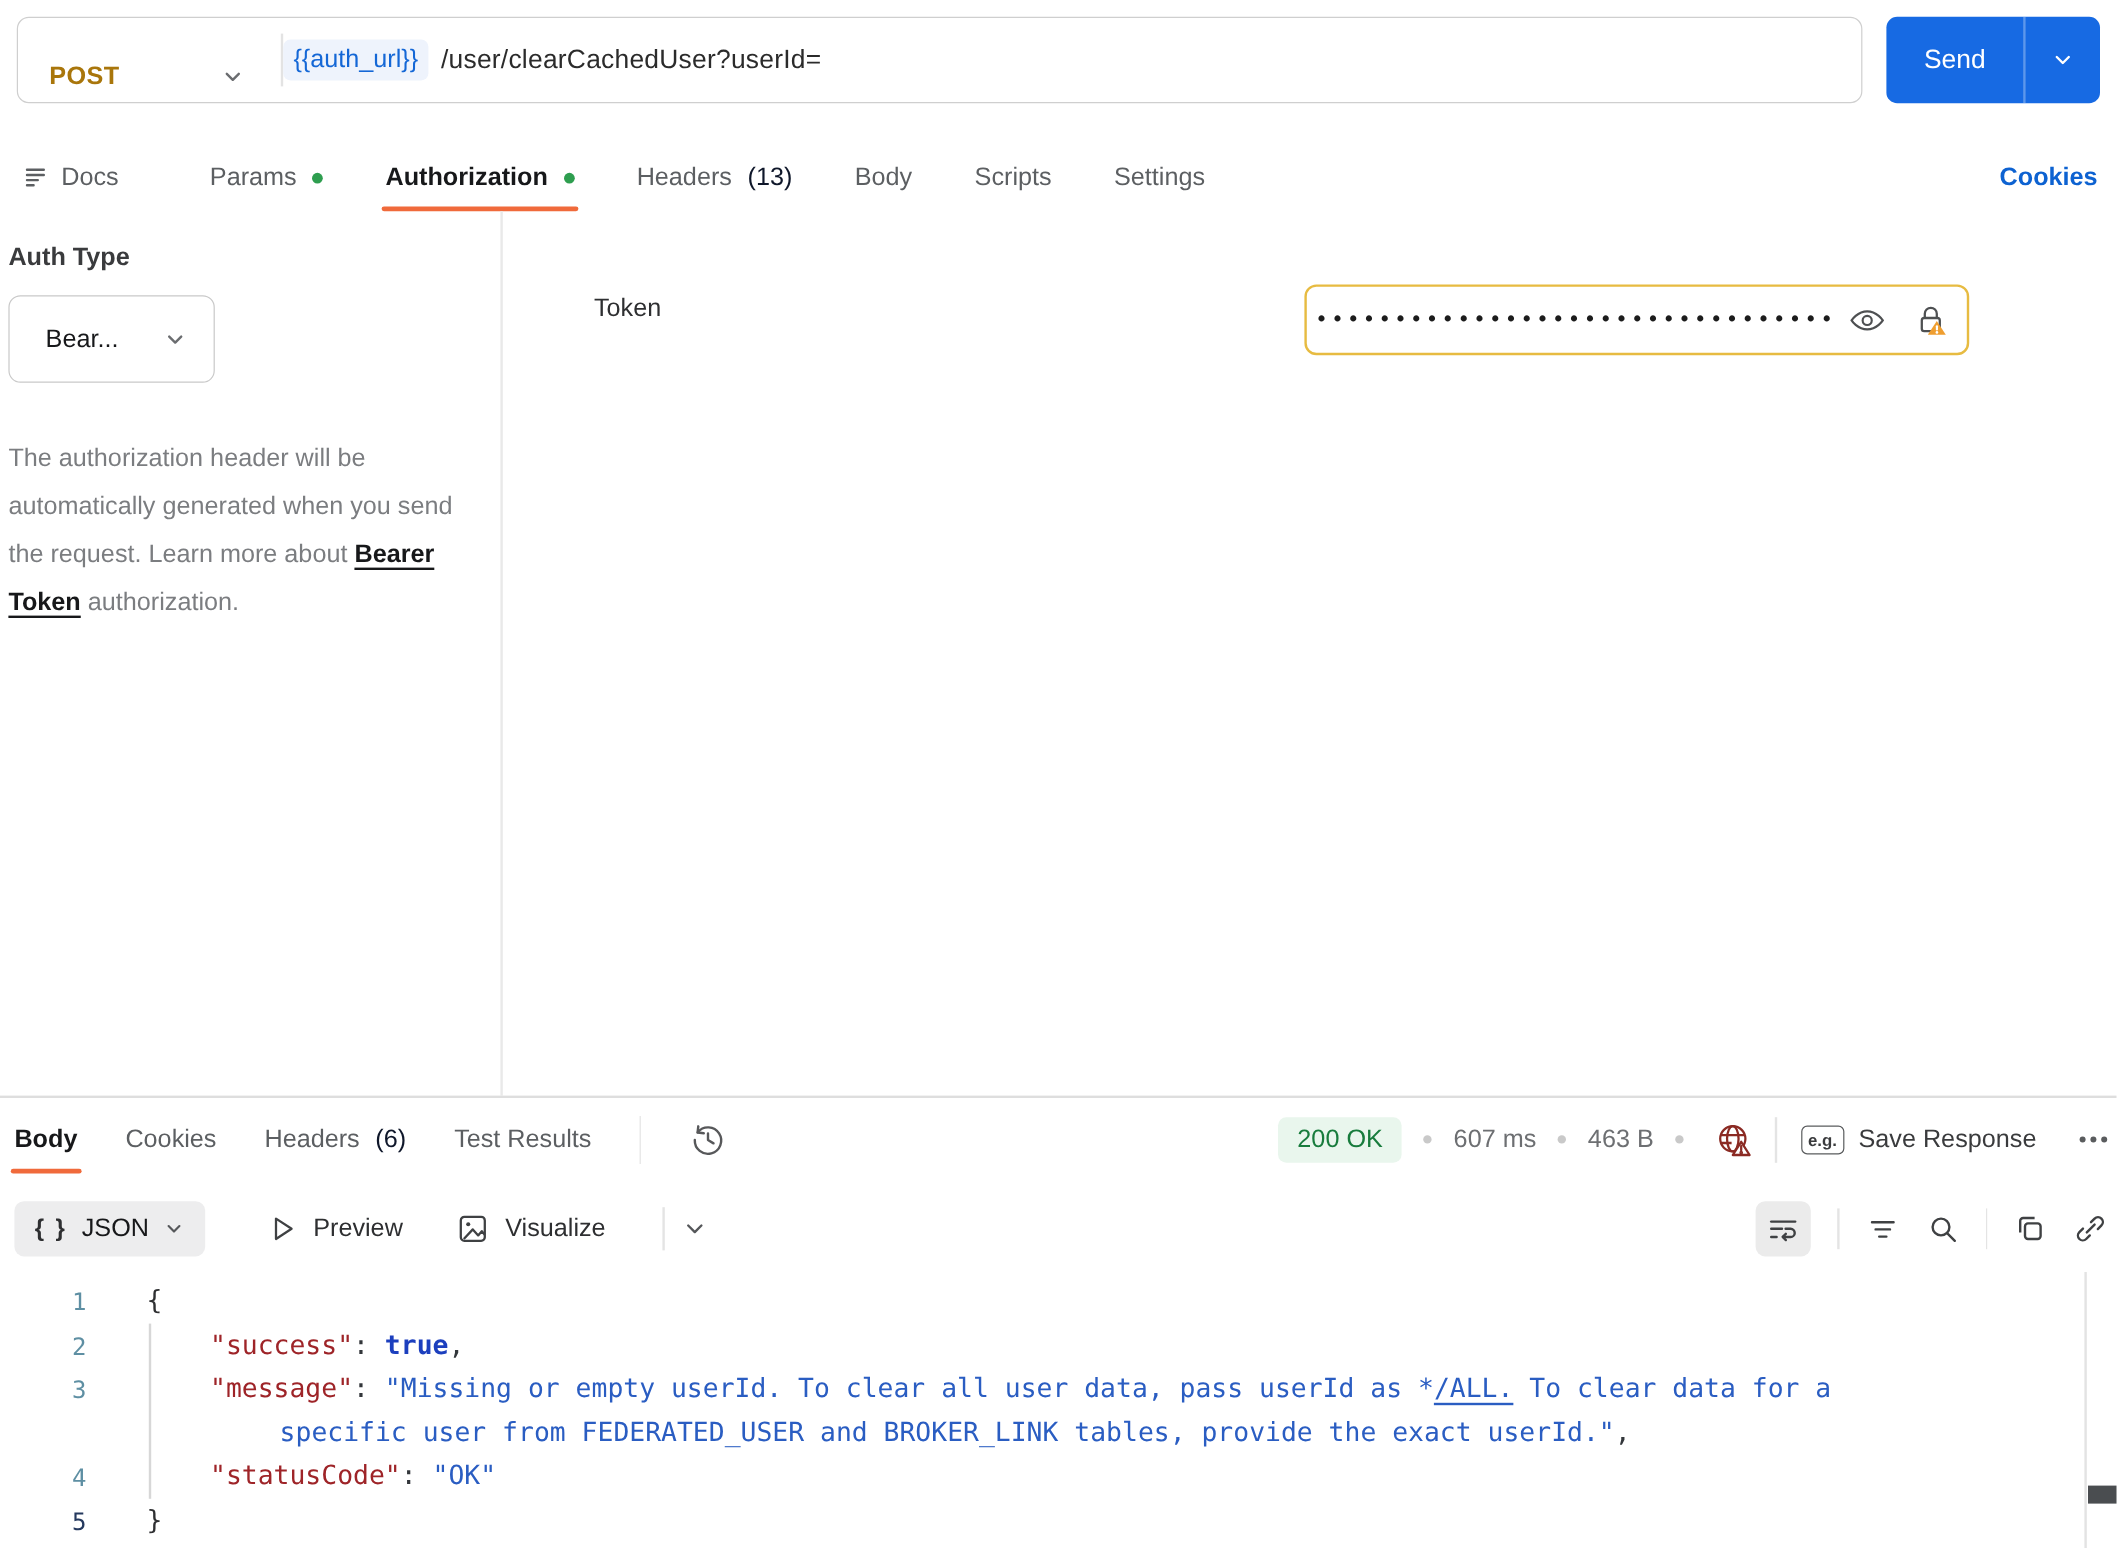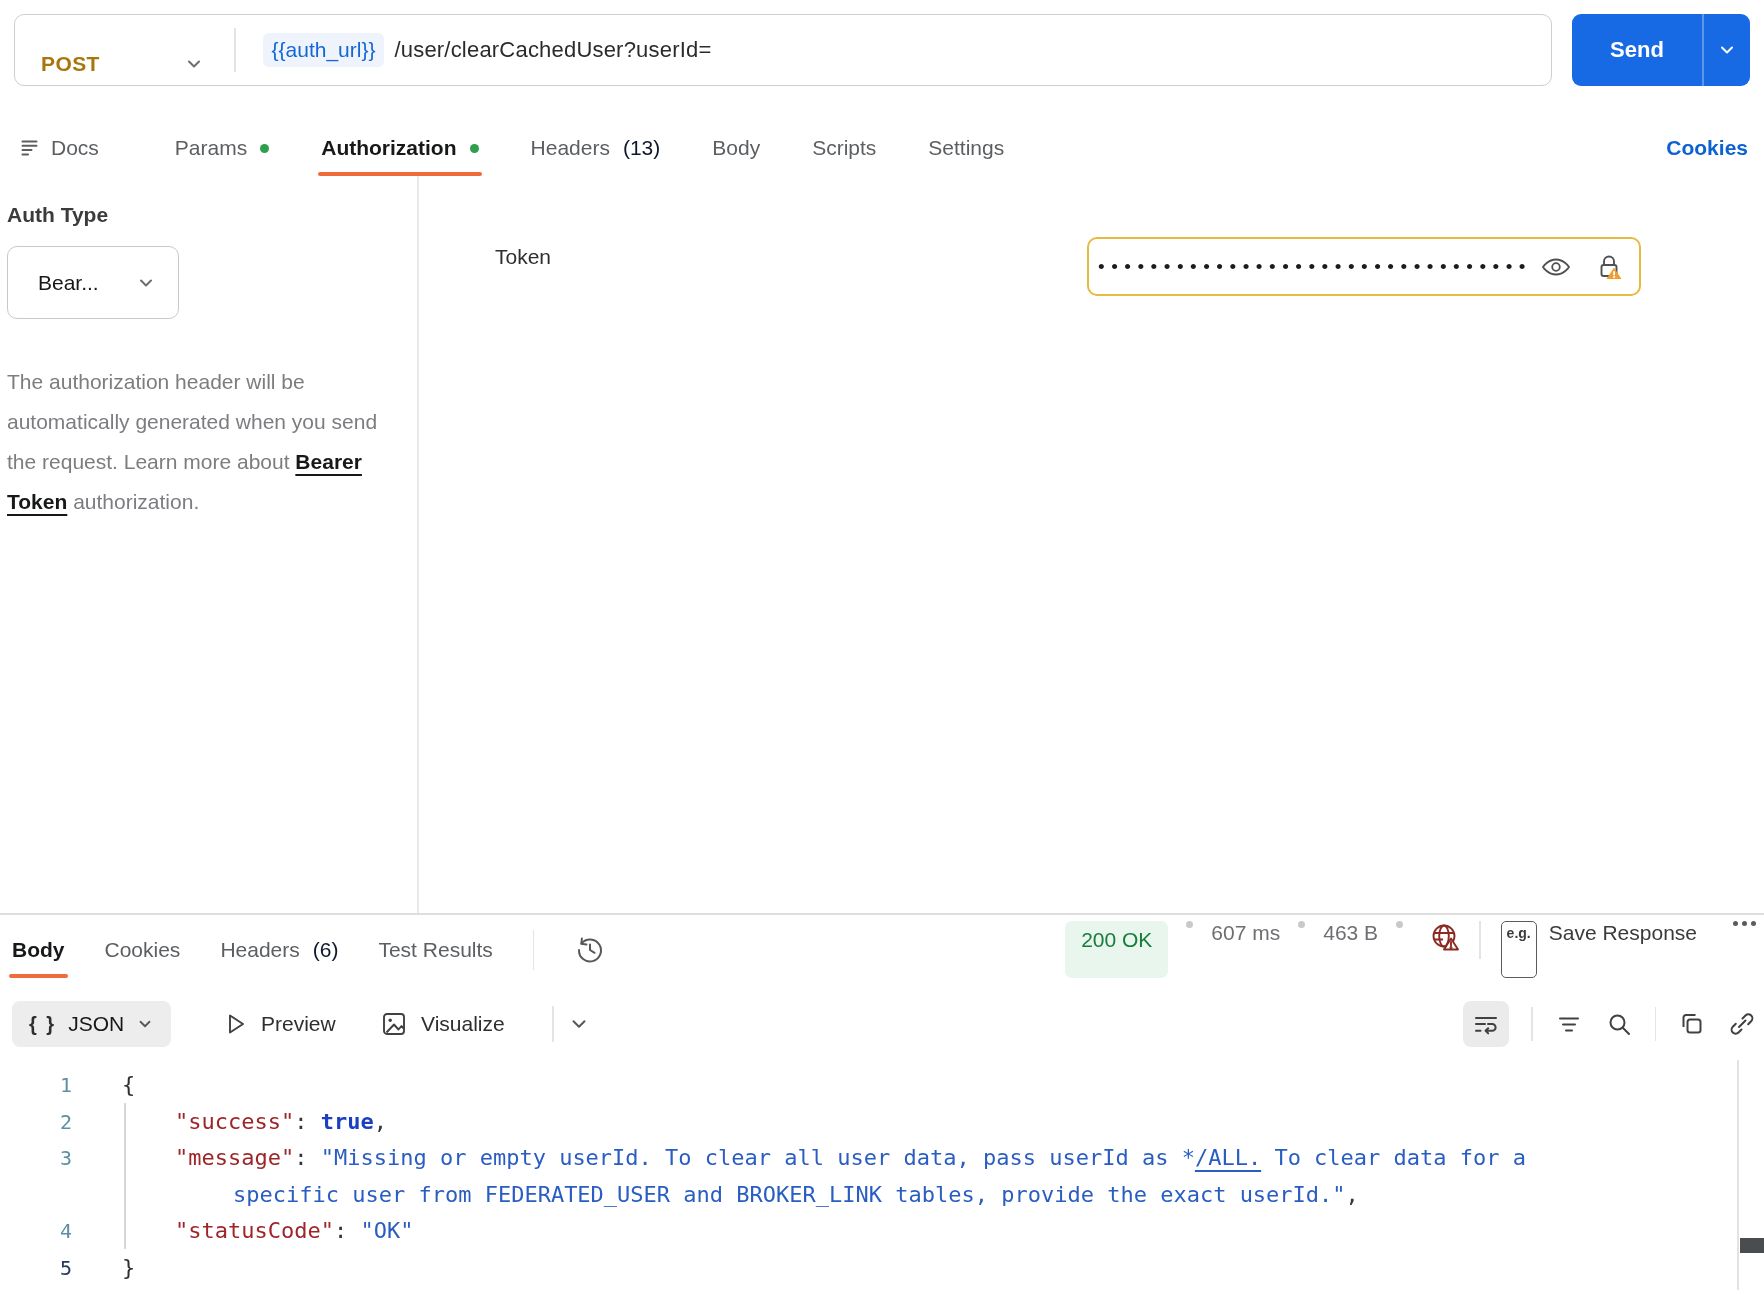--- a/index.html
+++ b/index.html
@@ -8,28 +8,28 @@
          font-family:"Liberation Sans", sans-serif; color:#212121; }
   svg { display:block; }
 
   
   .url-bar { position:absolute; left:14px; top:14px; width:1538px; height:72px;
              border:1.5px solid #cfcfcf; border-radius:10px; display:flex; align-items:center; background:#fff; }
   .method { width:219px; display:flex; align-items:center; justify-content:space-between;
             padding:0 30px 0 26px; cursor:pointer;margin-top:28px; }
   .method-label { color:#A9760B; font-weight:700; font-size:21px; letter-spacing:.4px; }
   .url-divider { width:1.5px; height:44px; background:#e3e3e3; }
-  .url-content { display:flex; align-items:center; gap:10px; padding-left:27px; }
+  .url-content { display:flex; align-items:center; gap:10px; }
   .var-chip { background:#eef3fc; color:#1467d6; padding:5px 9px; border-radius:6px; font-size:21px; }
   .url-text { color:#2b2b2b; font-size:22px; letter-spacing:.2px; }
 
   .send-btn { position:absolute; left:1572px; top:14px; width:178px; height:72px; background:#176ae3;
               border-radius:9px; display:flex; align-items:stretch; color:#fff; cursor:pointer; overflow:hidden; }
-  .send-main { width:130px; display:flex; align-items:center; justify-content:center;
-               font-size:22px; font-weight:700; }
+  .send-main { width:114px; display:flex; align-items:center; justify-content:center;
+               font-size:22px; font-weight:400; }
   .send-sep { width:1.5px; background:rgba(255,255,255,.30); }
   .send-caret { flex:1; display:flex; align-items:center; justify-content:center; }
 
   
   .req-tabs { position:absolute; left:20px; top:120px; height:56px; display:flex; align-items:center; gap:52px; }
   .tab { display:flex; align-items:center; gap:13px; font-size:21px; color:#5c5f62; height:100%;
          position:relative; cursor:pointer; }
   .tab .count { color:#0f172a; }
   .tab.active { color:#17181a; font-weight:600; }
   .tab.active::after { content:''; position:absolute; left:-3px; right:-3px; bottom:0; height:4px;
@@ -54,21 +54,21 @@
                  display:flex; align-items:center; padding:0 16px 0 14px; }
   .token-dots { flex:1; font-size:19px; letter-spacing:6.5px; color:#1c1c1c; white-space:nowrap;
                 overflow:hidden; margin-left:-5px; }
   .token-icons { display:flex; align-items:center; gap:24px; }
   .icon-btn { cursor:pointer; color:#4e5052; }
 
   
   .resp-divider { position:absolute; left:0; top:913px; width:1764px; height:1.5px; background:#dedede; }
   .resp-tabs { position:absolute; left:12px; top:921px; height:57px; display:flex; align-items:center; gap:40px; }
   .resp-tabs .vsep { width:1.5px; height:40px; background:#e4e4e4; }
-  .resp-meta { position:absolute; right:8px; top:921px; height:57px; display:flex; }
+  .resp-meta { position:absolute; right:8px; top:921px; height:57px; display:flex; align-items:center; }
   .status-pill { background:#E9F6ED; color:#187C3D; font-size:21px; font-weight:500;
                  padding:7px 16px; border-radius:7px; }
   .sep-dot { width:7px; height:7px; border-radius:50%; background:#c9c9c9; margin:0 18px; }
   .meta-text { color:#6d6f72; font-size:21px; }
   .meta-vsep { width:1.5px; height:38px; background:#e4e4e4; margin:0 20px 0 18px; }
   .eg-box { border:1.8px solid #5a5c5e; border-radius:5px; font-size:14px; font-weight:700;
             color:#3a3b3d; padding:3px 5px; margin-right:12px; }
   .save-label { color:#3a3b3d; font-size:21px; }
   .menu-dots { display:flex; gap:4px; margin-left:36px; cursor:pointer; }
   .menu-dots i { width:5px; height:5px; border-radius:50%; background:#5a5c5e; }

